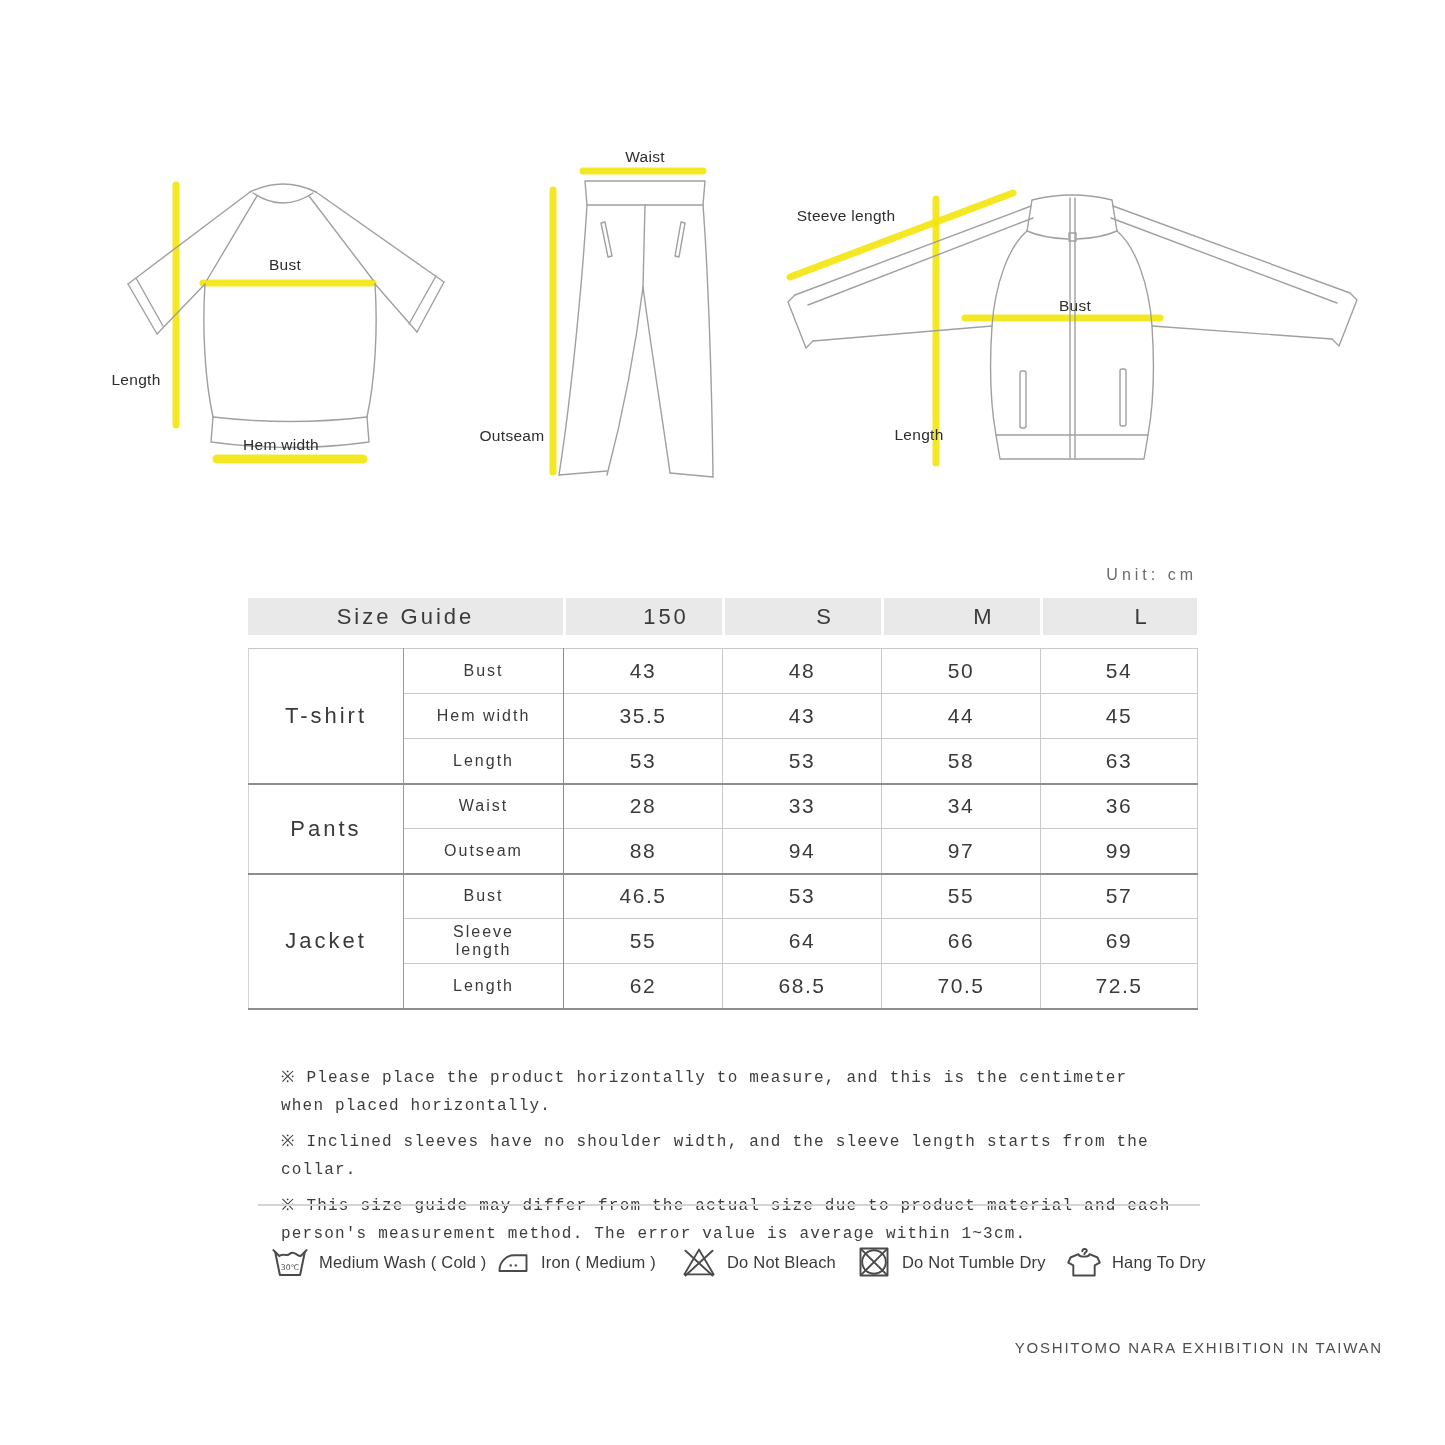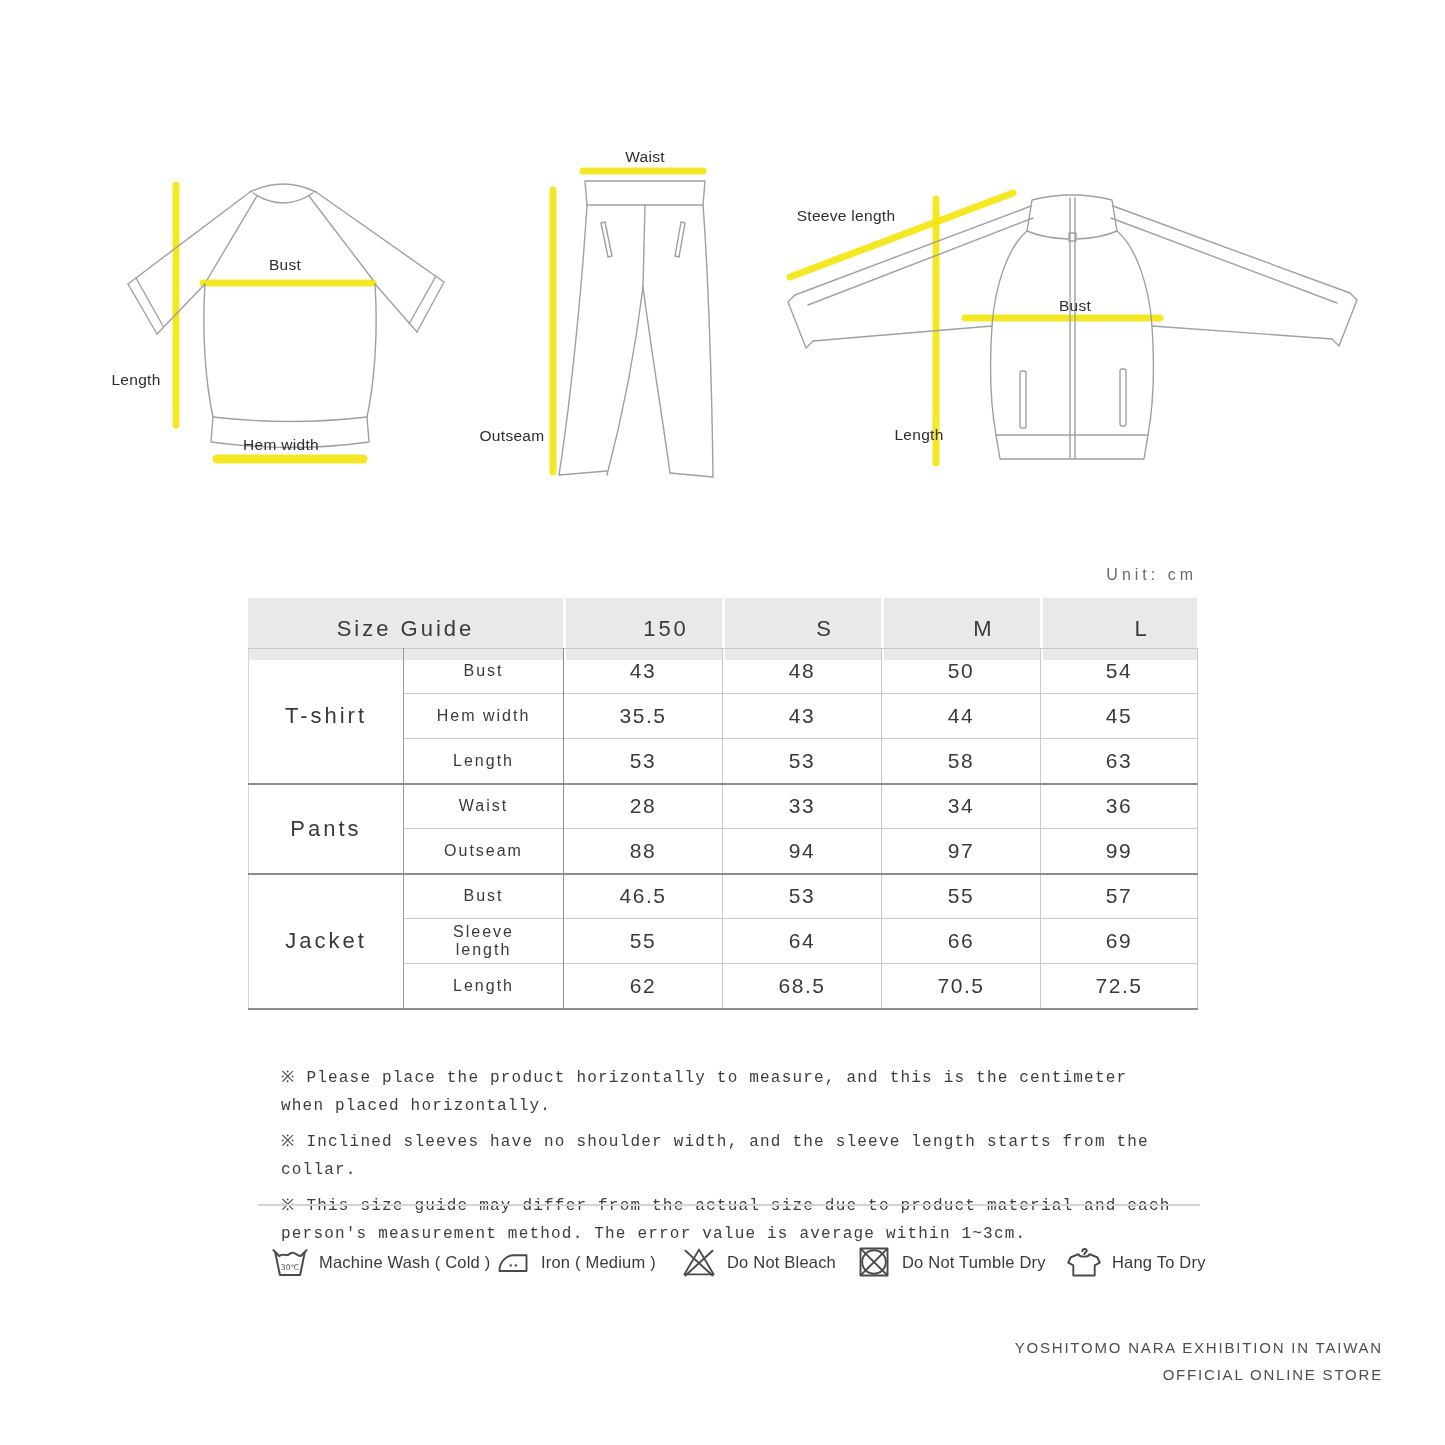--- a/index.html
+++ b/index.html
@@ -16,21 +16,21 @@
   .dlabel {
     position:absolute; transform:translateX(-50%); white-space:nowrap;
     font-size:15.5px; color:#2d2d2d; letter-spacing:.3px;
   }
 
   
   .unit { position:absolute; top:566px; right:248px; font-size:16px; letter-spacing:4px; color:#6b6b6b; }
 
   
   .thead {
-    position:absolute; left:248px; top:598px; width:949px; height:62px;
+    position:absolute; left:248px; top:598px; width:949px; height:37px;
     display:grid; grid-template-columns:315px 159px 159px 159px 157px;
   }
   .th {
     background:#e9e9e9; display:flex; align-items:center; justify-content:center;
     font-size:22px; letter-spacing:3px; color:#3a3a3a;
   }
   .th + .th { border-left:3px solid #ffffff;padding-left:44px; }
 
   
   .tbody-wrap { position:absolute; left:248px; top:648px; }
@@ -242,21 +242,21 @@
   <div class="divider"></div>
 
   <div class="care-item" style="left:271px">
     <svg width="38" height="38" viewBox="0 0 32 32">
       <g class="care-icon">
         <path d="M2 6 L7 11 C10 8 13 12 16 9 C19 6 22 11 25 11 L30 6"></path>
         <path d="M3.5 7.5 L7.5 27 L24.5 27 L28.5 7.5"></path>
       </g>
       <text x="16" y="22.5" text-anchor="middle" font-size="6.5" fill="#4a4a4a" font-family="DejaVu Sans, sans-serif">30℃</text>
     </svg>
-    <span class="care-label">Machine Wash ( Cold )</span>
+    <span class="care-label">Medium Wash ( Cold )</span>
   </div>
 
   <div class="care-item" style="left:495px">
     <svg width="36" height="36" viewBox="0 0 32 32">
       <g class="care-icon">
         <path d="M28 10 L17 10 C9 10 4 17 4 23 L4 24 L28 24 Z"></path>
       </g>
       <circle cx="14" cy="19" r="1.1" fill="#4a4a4a"></circle>
       <circle cx="18.5" cy="19" r="1.1" fill="#4a4a4a"></circle>
     </svg>
@@ -289,16 +289,15 @@
       <g class="care-icon">
         <path d="M11 9 L4 12 L2 16.5 L6.5 19 L6.5 28 L25.5 28 L25.5 19 L30 16.5 L28 12 L21 9 C20 12 12 12 11 9 Z"></path>
         <path d="M14.5 6.5 C14.5 3.8 18.5 3.8 18.5 6 C18.5 7.6 16.3 7.2 16.3 9"></path>
       </g>
     </svg>
     <span class="care-label">Hang To Dry</span>
   </div>
 
   <div class="footer">
     <div>YOSHITOMO NARA EXHIBITION IN TAIWAN</div>
-    <div>OFFICIAL ONLINE STORE</div>
   </div>
 
 </div>
 
 </body></html>

